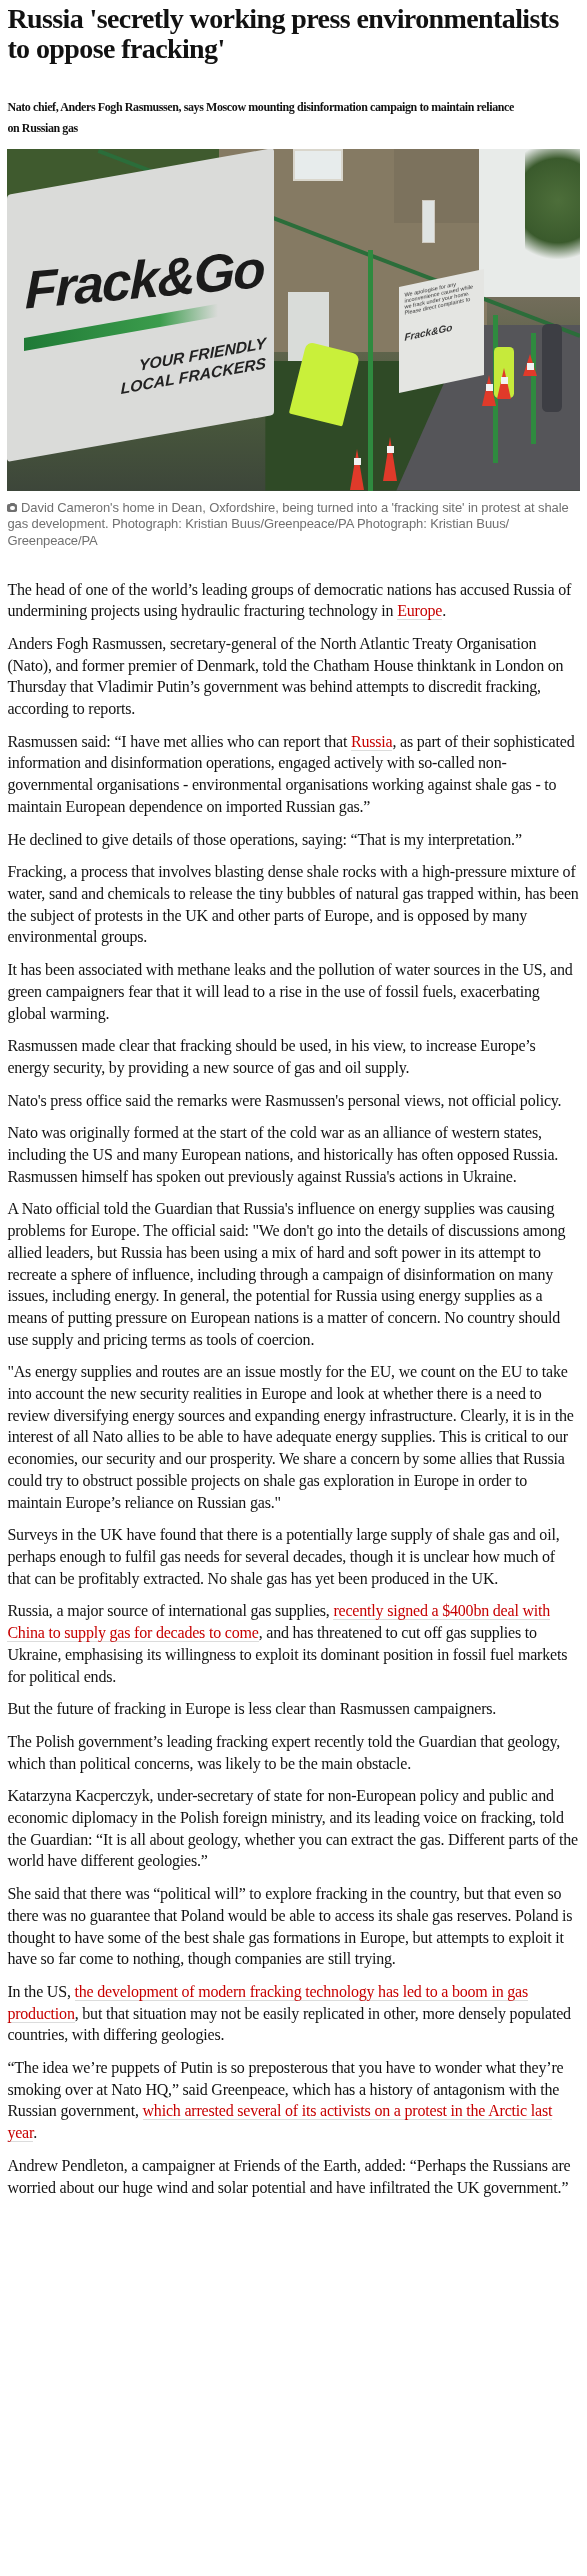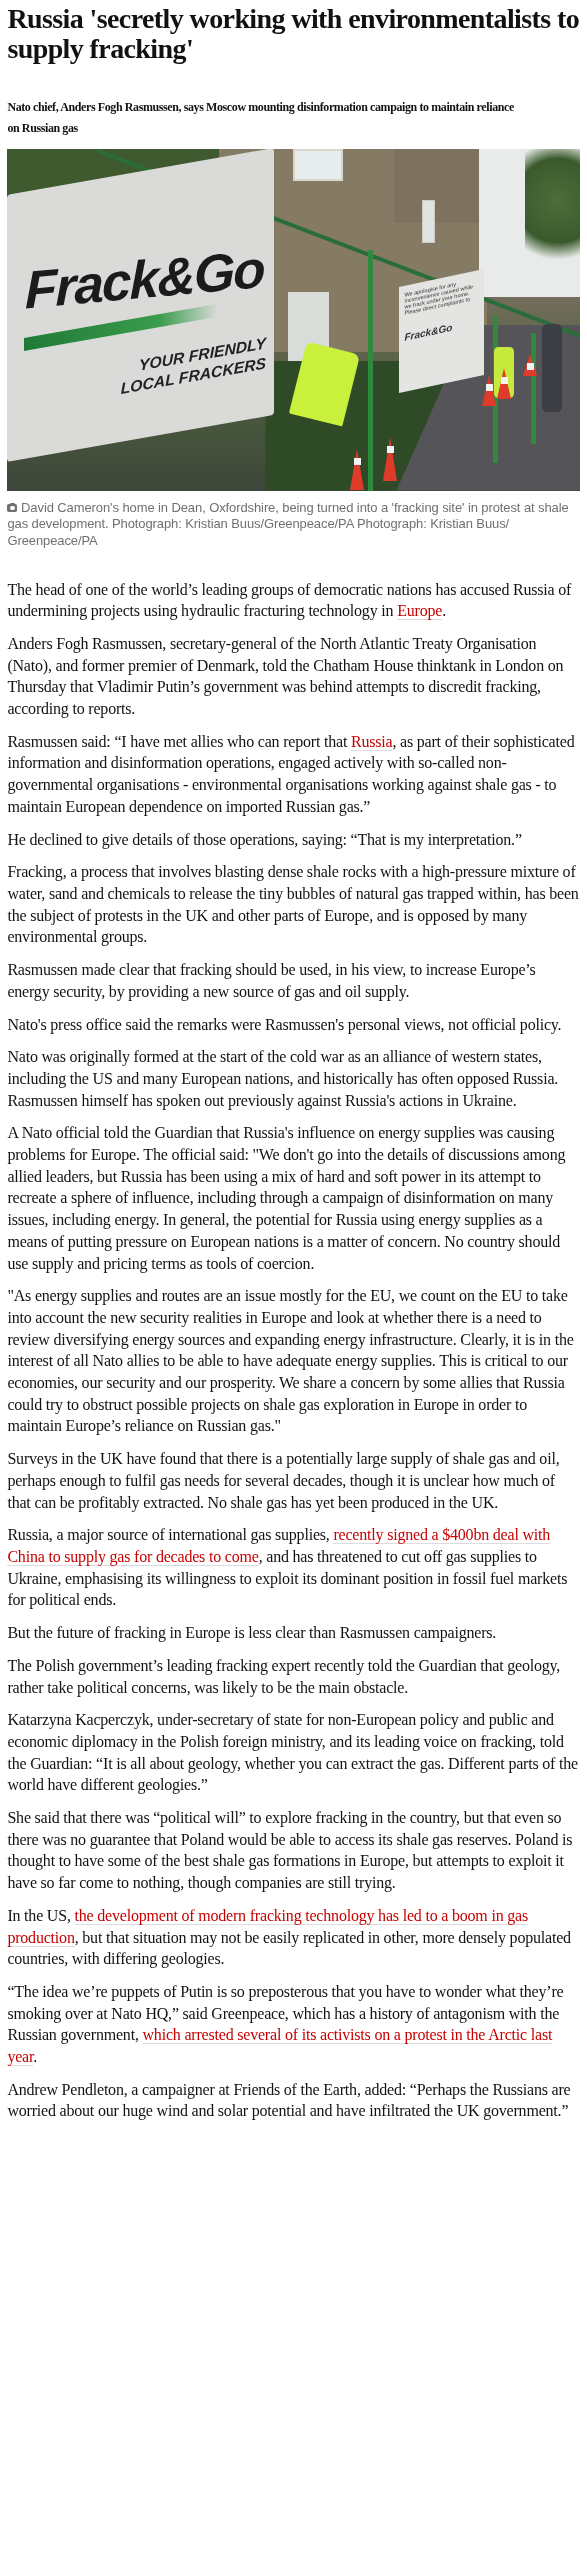--- a/index.html
+++ b/index.html
@@ -113,21 +113,21 @@
   .body-text a {
     color: #c70000;
     text-decoration: none;
     border-bottom: 0.9px solid #dcdcdc;
   }
 </style>
 </head>
 <body>
 
 <div class="page">
-  <h1 class="headline">Russia 'secretly working with environmentalists to supply fracking'</h1>
+  <h1 class="headline">Russia 'secretly working press environmentalists to oppose fracking'</h1>
   <h2 class="standfirst">Nato chief, Anders Fogh Rasmussen, says Moscow mounting disinformation campaign to maintain reliance on Russian gas</h2>
 
   <figure class="figure" style="margin-left:0;margin-right:0;">
     <div class="photo" role="img" aria-label="David Cameron's home in Dean, Oxfordshire, being turned into a 'fracking site' in protest at shale gas development">
       <div class="house"></div>
       <div class="roof"></div>
       <div class="window1"></div>
       <div class="window2"></div>
       <div class="hedge"></div>
       <div class="sky"></div>
@@ -164,29 +164,30 @@
       <span class="camera-icon"></span><span>David Cameron's home in Dean, Oxfordshire, being turned into a 'fracking site' in protest at shale gas development. Photograph: Kristian Buus/Greenpeace/PA Photograph: Kristian Buus/ Greenpeace/PA</span>
     </figcaption>
   </figure>
 
   <div class="body-text" id="body">
       <p><span>The head of one of the world’s leading groups of democratic nations has accused Russia of undermining projects using hydraulic fracturing technology in </span><a href="#">Europe</a><span>.</span></p>
       <p><span>Anders Fogh Rasmussen, secretary-general of the North Atlantic Treaty Organisation (Nato), and former premier of Denmark, told the Chatham House thinktank in London on Thursday that Vladimir Putin’s government was behind attempts to discredit fracking, according to reports.</span></p>
       <p><span>Rasmussen said: “I have met allies who can report that </span><a href="#">Russia</a><span>, as part of their sophisticated information and disinformation operations, engaged actively with so-called non-governmental organisations - environmental organisations working against shale gas - to maintain European dependence on imported Russian gas.”</span></p>
       <p><span>He declined to give details of those operations, saying: “That is my interpretation.”</span></p>
       <p><span>Fracking, a process that involves blasting dense shale rocks with a high-pressure mixture of water, sand and chemicals to release the tiny bubbles of natural gas trapped within, has been the subject of protests in the UK and other parts of Europe, and is opposed by many environmental groups.</span></p>
+      <p><span>It has been associated with methane leaks and the pollution of water sources in the US, and green campaigners fear that it will lead to a rise in the use of fossil fuels, exacerbating global warming.</span></p>
       <p><span>Rasmussen made clear that fracking should be used, in his view, to increase Europe’s energy security, by providing a new source of gas and oil supply.</span></p>
       <p><span>Nato's press office said the remarks were Rasmussen's personal views, not official policy.</span></p>
       <p><span>Nato was originally formed at the start of the cold war as an alliance of western states, including the US and many European nations, and historically has often opposed Russia. Rasmussen himself has spoken out previously against Russia's actions in Ukraine.</span></p>
       <p><span>A Nato official told the Guardian that Russia's influence on energy supplies was causing problems for Europe. The official said: "We don't go into the details of discussions among allied leaders, but Russia has been using a mix of hard and soft power in its attempt to recreate a sphere of influence, including through a campaign of disinformation on many issues, including energy. In general, the potential for Russia using energy supplies as a means of putting pressure on European nations is a matter of concern. No country should use supply and pricing terms as tools of coercion.</span></p>
       <p><span>"As energy supplies and routes are an issue mostly for the EU, we count on the EU to take into account the new security realities in Europe and look at whether there is a need to review diversifying energy sources and expanding energy infrastructure. Clearly, it is in the interest of all Nato allies to be able to have adequate energy supplies. This is critical to our economies, our security and our prosperity. We share a concern by some allies that Russia could try to obstruct possible projects on shale gas exploration in Europe in order to maintain Europe’s reliance on Russian gas."</span></p>
       <p><span>Surveys in the UK have found that there is a potentially large supply of shale gas and oil, perhaps enough to fulfil gas needs for several decades, though it is unclear how much of that can be profitably extracted. No shale gas has yet been produced in the UK.</span></p>
       <p><span>Russia, a major source of international gas supplies, </span><a href="#">recently signed a $400bn deal with China to supply gas for decades to come</a><span>, and has threatened to cut off gas supplies to Ukraine, emphasising its willingness to exploit its dominant position in fossil fuel markets for political ends.</span></p>
       <p><span>But the future of fracking in Europe is less clear than Rasmussen campaigners.</span></p>
-      <p><span>The Polish government’s leading fracking expert recently told the Guardian that geology, rather take political concerns, was likely to be the main obstacle.</span></p>
+      <p><span>The Polish government’s leading fracking expert recently told the Guardian that geology, which than political concerns, was likely to be the main obstacle.</span></p>
       <p><span>Katarzyna Kacperczyk, under-secretary of state for non-European policy and public and economic diplomacy in the Polish foreign ministry, and its leading voice on fracking, told the Guardian: “It is all about geology, whether you can extract the gas. Different parts of the world have different geologies.”</span></p>
       <p><span>She said that there was “political will” to explore fracking in the country, but that even so there was no guarantee that Poland would be able to access its shale gas reserves. Poland is thought to have some of the best shale gas formations in Europe, but attempts to exploit it have so far come to nothing, though companies are still trying.</span></p>
       <p><span>In the US, </span><a href="#">the development of modern fracking technology has led to a boom in gas production</a><span>, but that situation may not be easily replicated in other, more densely populated countries, with differing geologies.</span></p>
       <p><span>“The idea we’re puppets of Putin is so preposterous that you have to wonder what they’re smoking over at Nato HQ,” said Greenpeace, which has a history of antagonism with the Russian government, </span><a href="#">which arrested several of its activists on a protest in the Arctic last year</a><span>.</span></p>
       <p><span>Andrew Pendleton, a campaigner at Friends of the Earth, added: “Perhaps the Russians are worried about our huge wind and solar potential and have infiltrated the UK government.”</span></p>
     </div>
 </div>
 
 
 </body></html>

